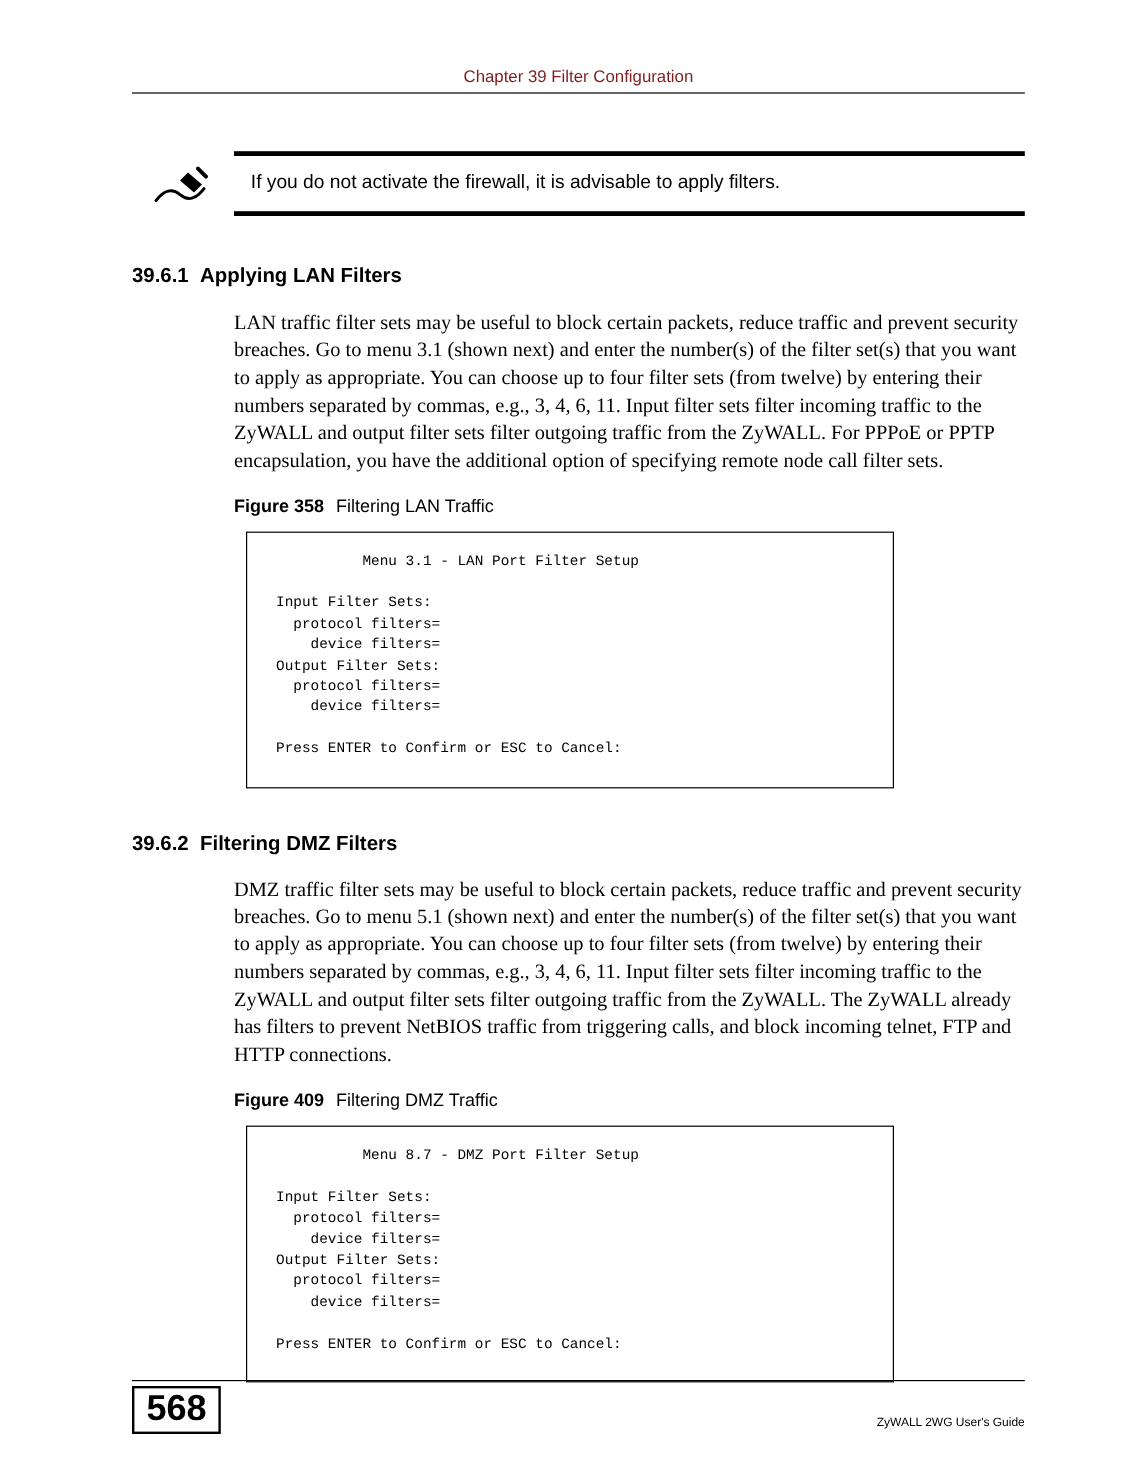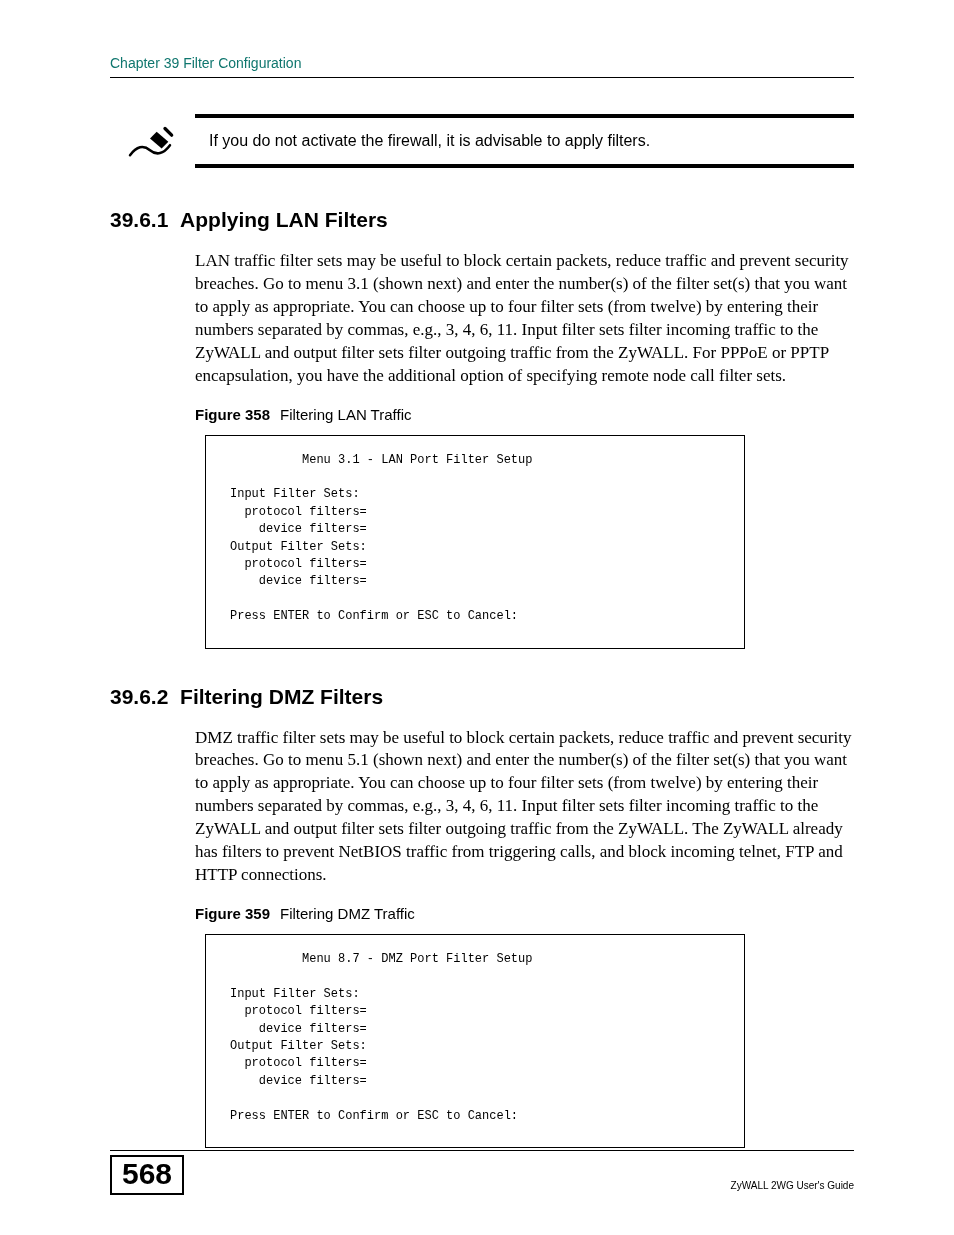--- a/index.html
+++ b/index.html
@@ -13,24 +13,25 @@
   .page {
     width: 954px;
     height: 1235px;
     position: relative;
     box-sizing: border-box;
     padding: 55px 100px 0 110px;
   }
   .running-head {
     font-family: Arial, Helvetica, sans-serif;
     font-size: 14px;
-    color: #0f766e;
+    color: #7f1d1d;
     padding-bottom: 6px;
     border-bottom: 1px solid #000;
-    margin-bottom: 36px;
+    margin-bottom: 48px;
+    text-align: center;
   }
   .note-block {
     position: relative;
     margin-left: 85px;
     border-top: 4px solid #000;
     border-bottom: 4px solid #000;
     padding: 14px 0 14px 14px;
     font-family: Arial, Helvetica, sans-serif;
     font-size: 16px;
     margin-bottom: 40px;
@@ -38,21 +39,21 @@
   .note-icon {
     position: absolute;
     left: -70px;
     top: 6px;
     width: 50px;
     height: 44px;
   }
   .section-heading {
     font-family: Arial, Helvetica, sans-serif;
     font-weight: bold;
-    font-size: 21px;
+    font-size: 17px;
     margin: 0 0 18px 0;
   }
   .body-para {
     margin: 0 0 18px 85px;
     line-height: 1.35;
     font-size: 17px;
   }
   .figure-caption {
     font-family: Arial, Helvetica, sans-serif;
     font-size: 15px;
@@ -146,21 +147,21 @@
 Press ENTER to Confirm or ESC to Cancel:</pre>
   </div>
 
   <h2 class="section-heading">
     <span>39.6.2</span>&nbsp;&nbsp;<span>Filtering DMZ Filters</span>
   </h2>
 
   <p class="body-para">DMZ traffic filter sets may be useful to block certain packets, reduce traffic and prevent security breaches. Go to menu 5.1 (shown next) and enter the number(s) of the filter set(s) that you want to apply as appropriate. You can choose up to four filter sets (from twelve) by entering their numbers separated by commas, e.g., 3, 4, 6, 11. Input filter sets filter incoming traffic to the ZyWALL and output filter sets filter outgoing traffic from the ZyWALL. The ZyWALL already has filters to prevent NetBIOS traffic from triggering calls, and block incoming telnet, FTP and HTTP connections.</p>
 
   <p class="figure-caption">
-    <span class="fig-label">Figure 359</span><span>Filtering DMZ Traffic</span>
+    <span class="fig-label">Figure 409</span><span>Filtering DMZ Traffic</span>
   </p>
 
   <div class="terminal">
     <pre>          Menu 8.7 - DMZ Port Filter Setup
 
 Input Filter Sets:
   protocol filters=
     device filters=
 Output Filter Sets:
   protocol filters=

